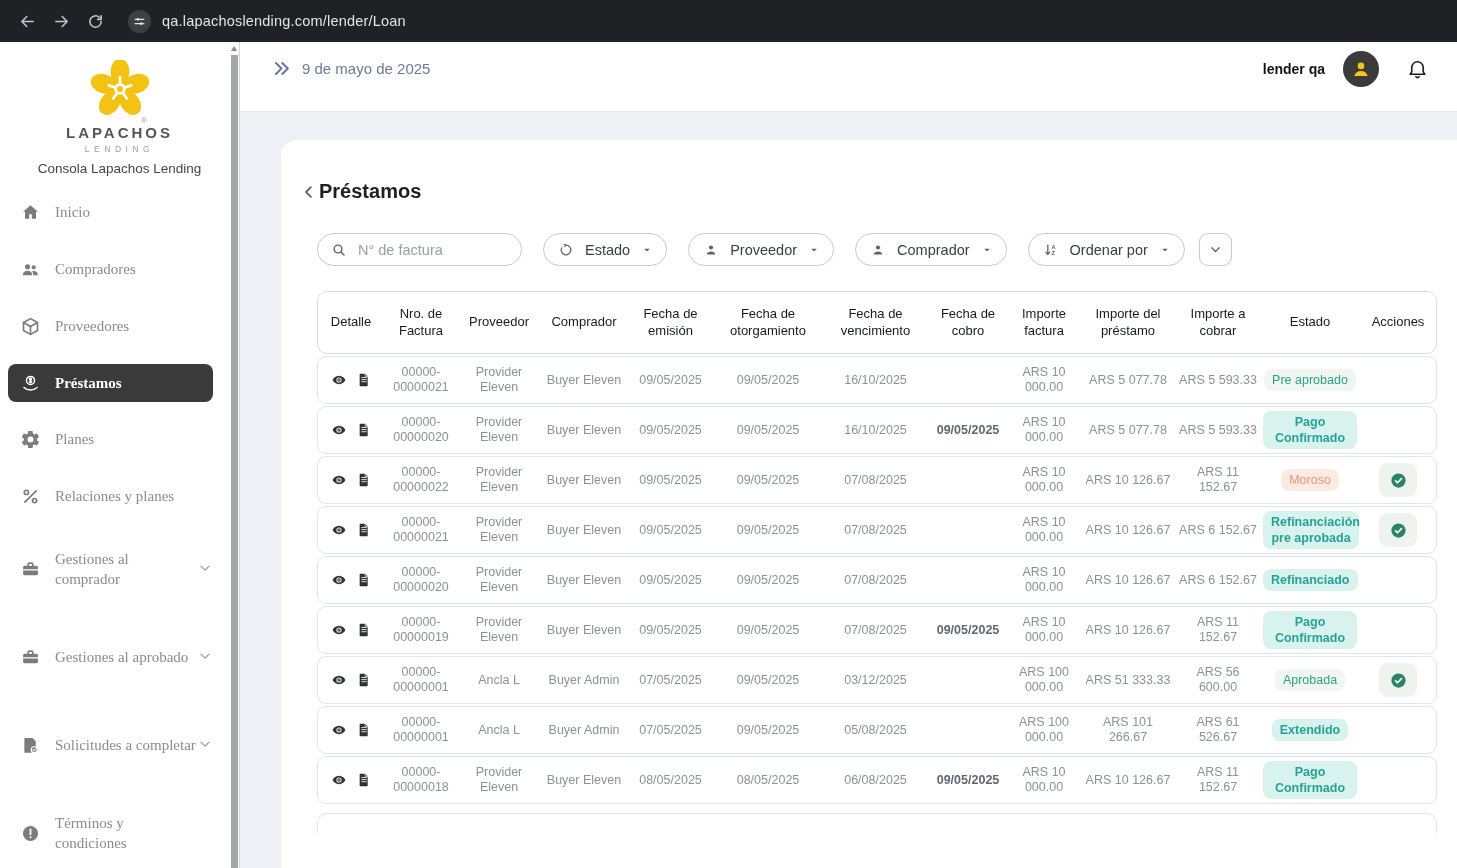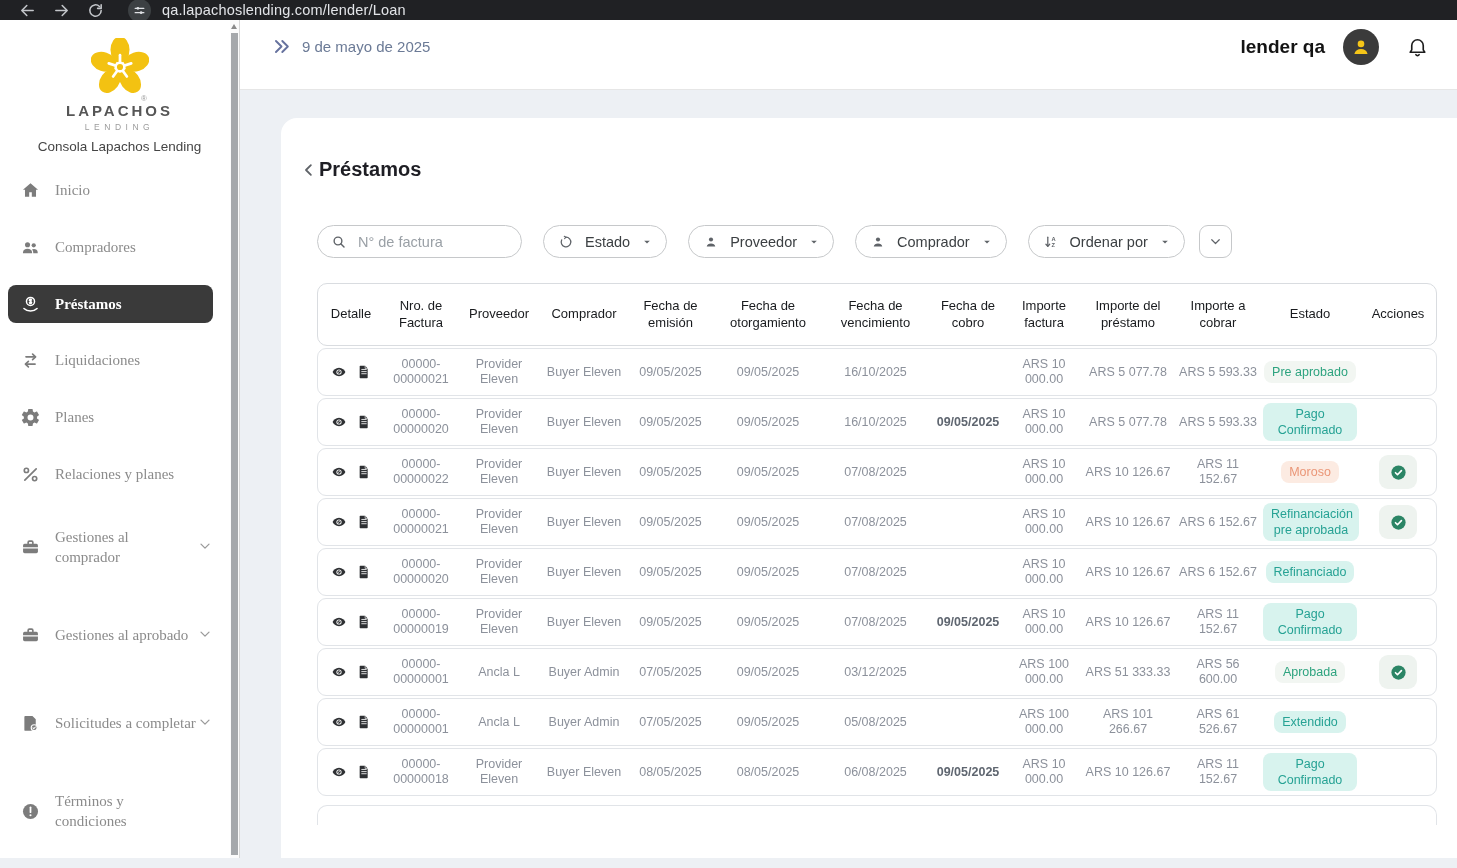--- a/index.html
+++ b/index.html
@@ -1,20 +1,20 @@
 <!DOCTYPE html>
 <html><head>
 <meta charset="utf-8">
 <style>
   * { box-sizing: border-box; }
   html,body { margin:0; padding:0; width:1457px; height:868px; overflow:hidden;
     font-family:"Liberation Sans", sans-serif; background:#edf0f4; }
 
   
-  .chrome { height:20px; background:#202124; display:flex; align-items:center; padding-left:10px; }
+  .chrome { height:42px; background:#202124; display:flex; align-items:center; padding-left:10px; }
   .chrome .nav-ic { width:34px; height:30px; display:flex; align-items:center; justify-content:center; color:#c3c6ca; }
   .chrome .nav-ic svg { width:17px; height:17px; }
   .url-pill { display:flex; align-items:center; margin-left:16px; gap:11px; }
   .site-ic { width:23px; height:23px; border-radius:50%; background:#3c4043; display:flex; align-items:center; justify-content:center; color:#dfe1e5; }
   .site-ic svg { width:13px; height:13px; }
   .url-text { color:#e2e4e8; font-size:14.5px; letter-spacing:.2px; }
 
   
   .app { display:flex; height:838px; }
 
@@ -40,35 +40,35 @@
   .nav-item.active { background:#3a3a3a; border-radius:8px; height:38px; margin-top:9px; margin-bottom:9px; color:#fff; font-weight:700; }
   .nav-item.active .ic { color:#fff; }
 
   
   .main { flex:1; display:flex; flex-direction:column; background:#edf0f4; }
   .topbar { height:70px; background:#fff; border-bottom:1px solid #e6e6e6; display:flex; align-items:center; padding:0 28px 16px 32px; }
   .collapse-btn { color:#66729e; display:flex; cursor:pointer; }
   .collapse-btn svg { width:19px; height:19px; }
   .top-date { margin-left:11px; font-size:15px; color:#6b7a96; }
   .top-right { margin-left:auto; display:flex; align-items:center; }
-  .user-name { font-size:19px; font-weight:700; color:#131313; }
+  .user-name { font-size:14px; font-weight:700; color:#131313; }
   .avatar { width:36px; height:36px; border-radius:50%; background:#3b3b3b; margin:0 27px 0 18px; display:flex; align-items:center; justify-content:center; cursor:pointer; }
   .avatar svg { width:22px; height:22px; color:#f5c518; }
   .bell { color:#1c1c1c; display:flex; cursor:pointer; }
   .bell svg { width:23px; height:23px; }
 
   .content { flex:1; padding:28px 0 0 41px; overflow:hidden; }
   .panel { background:#fff; border-radius:16px 0 0 0; height:740px; overflow:hidden; }
 
   .page-title { display:flex; align-items:center; margin:0 0 0 19px; padding-top:40px; }
   .page-title .back { color:#5f6368; display:flex; cursor:pointer; }
   .page-title .back svg { width:18px; height:18px; }
   .page-title .txt { font-size:20px; font-weight:700; color:#1e1e24; margin-left:1px; }
 
-  .filters { display:flex; align-items:center; margin:44px 0 0 36px; gap:21px; }
+  .filters { display:flex; align-items:center; margin:30px 0 0 36px; gap:21px; }
   .pill { height:33px; border:1px solid #c6c8ca; border-radius:17px; display:flex; align-items:center; background:#fff; cursor:pointer; }
   .pill.search { width:205px; padding:0 12px 0 13px; cursor:text; }
   .pill .p-ic { display:flex; color:#5f6368; }
   .pill .p-ic svg { width:16px; height:16px; }
   .pill input { border:none; outline:none; width:150px; margin-left:9px; font-size:14.5px; color:#3c4043; font-family:"Liberation Sans",sans-serif; }
   .pill input::placeholder { color:#9aa0a6; }
   .pill.drop { padding:0 12px 0 14px; justify-content:space-between; }
   .pill .p-lbl { font-size:14.5px; color:#3c4043; margin:0 10px 0 11px; }
   .pill .caret { color:#5f6368; display:flex; }
   .pill .caret svg { width:14px; height:14px; }
@@ -81,21 +81,21 @@
   .thead { height:63px; background:#fff; border:1px solid #d9dce0; border-radius:10px; font-size:13px; font-weight:400; color:#191b1e; }
   .thead .th { text-align:center; line-height:1.25; padding:0 4px; }
   .trow { height:48px; background:#fff; border:1px solid #e1e4e8; border-radius:9px; margin-top:2px; font-size:12.5px; color:#8c919b; }
   .trow .td { text-align:center; line-height:1.2; padding:0 3px; }
   .td.detalle { display:flex; align-items:center; justify-content:center; gap:9px; color:#2e3033; }
   .td.detalle .dic { display:flex; cursor:pointer; color:#2e3033; }
   .td.detalle svg { width:16px; height:16px; }
   .td.cobro { color:#5f6670; font-weight:700; }
   .badge { display:inline-block; border-radius:8px; padding:3px 8px; font-size:12.5px; line-height:1.3; max-width:96px; }
   .badge.pale  { background:#f2f6f2; color:#2da37f; }
-  .badge.mint  { background:#d8f3ee; color:#26a294; }
+  .badge.mint  { background:#d8f3ee; color:#26a294;font-weight:bold; }
   .badge.peach { background:#fcebe2; color:#ea9677; }
   .chip { width:38px; height:34px; border-radius:9px; background:#eef3ef; display:inline-flex; align-items:center; justify-content:center; cursor:pointer; }
   .chip svg { width:19px; height:19px; }
   .trow.partial { height:20px; margin-top:9px; border-bottom:none; border-radius:10px 10px 0 0; }
 </style>
 </head>
 <body>
 
 <div class="chrome">
   <span class="nav-ic">
@@ -175,40 +175,39 @@
           <span class="ic">
             <svg viewBox="0 0 24 24" fill="currentColor">
               <circle cx="8.6" cy="8.8" r="2.9"></circle>
               <circle cx="15.7" cy="9.5" r="2.4"></circle>
               <path d="M3.4 17.6c0-2.6 2.4-4.1 5.2-4.1s5.2 1.5 5.2 4.1v.9H3.4z"></path>
               <path d="M15.1 18.5v-.9c0-1.4-.6-2.5-1.5-3.3.7-.4 1.5-.6 2.3-.6 2.3 0 4.3 1.3 4.3 3.4v1.4z"></path>
             </svg>
           </span>
           <span class="lbl">Compradores</span>
         </div>
+        <div class="nav-item">
+          <span class="ic">
+            <svg viewBox="0 0 24 24" fill="none" stroke="currentColor" stroke-width="1.9" stroke-linecap="round" stroke-linejoin="round">
+              <path d="M12 3l8 4.5v9L12 21l-8-4.5v-9z"></path>
+              <path d="M4 7.5l8 4.5 8-4.5"></path>
+              <path d="M12 12v9"></path>
+            </svg>
+          </span>
+          <span class="lbl">Proveedores</span>
+        </div>
         <div class="nav-item active">
           <span class="ic">
             <svg viewBox="0 0 24 24" fill="none" stroke="currentColor" stroke-width="1.7" stroke-linecap="round" stroke-linejoin="round">
               <circle cx="12" cy="8.5" r="4.6"></circle>
               <path d="M12 6.3v4.4M10.8 10a1.3 1.3 0 0 0 2.5-.4c0-.7-.6-1-1.3-1.2-.7-.2-1.3-.5-1.3-1.2a1.3 1.3 0 0 1 2.5-.4"></path>
               <path d="M4.5 16.5c2.2 2.1 4.7 3 7.5 3s5.3-.9 7.5-3"></path>
             </svg>
           </span>
           <span class="lbl">Préstamos</span>
-        </div>
-        <div class="nav-item">
-          <span class="ic">
-            <svg viewBox="0 0 24 24" fill="none" stroke="currentColor" stroke-width="1.9" stroke-linecap="round" stroke-linejoin="round">
-              <path d="M6.8 7.8h10.4"></path>
-              <path d="M14.4 4.6l3.4 3.2-3.4 3.2"></path>
-              <path d="M17.2 16.2H6.8"></path>
-              <path d="M9.6 13l-3.4 3.2 3.4 3.2"></path>
-            </svg>
-          </span>
-          <span class="lbl">Liquidaciones</span>
         </div>
         <div class="nav-item">
           <span class="ic">
             <svg viewBox="0 0 24 24" fill="currentColor">
               <path d="M19.4 13c.1-.3.1-.7.1-1s0-.7-.1-1l2.1-1.6c.2-.2.3-.4.1-.6l-2-3.4c-.1-.2-.4-.3-.6-.2l-2.5 1c-.5-.4-1.1-.7-1.7-1l-.4-2.6c0-.2-.2-.4-.5-.4h-4c-.2 0-.4.2-.5.4L9 5.2c-.6.3-1.2.6-1.7 1l-2.5-1c-.2-.1-.5 0-.6.2l-2 3.4c-.1.2-.1.5.1.6L4.5 11c0 .3-.1.7-.1 1s0 .7.1 1l-2.2 1.6c-.2.2-.2.4-.1.6l2 3.4c.1.2.4.3.6.2l2.5-1c.5.4 1.1.7 1.7 1l.4 2.6c0 .2.2.4.5.4h4c.2 0 .4-.2.5-.4l.4-2.6c.6-.3 1.2-.6 1.7-1l2.5 1c.2.1.5 0 .6-.2l2-3.4c.1-.2.1-.5-.1-.6zM12 15.4a3.4 3.4 0 1 1 0-6.8 3.4 3.4 0 0 1 0 6.8z"></path>
             </svg>
           </span>
           <span class="lbl">Planes</span>
         </div>
         <div class="nav-item">

